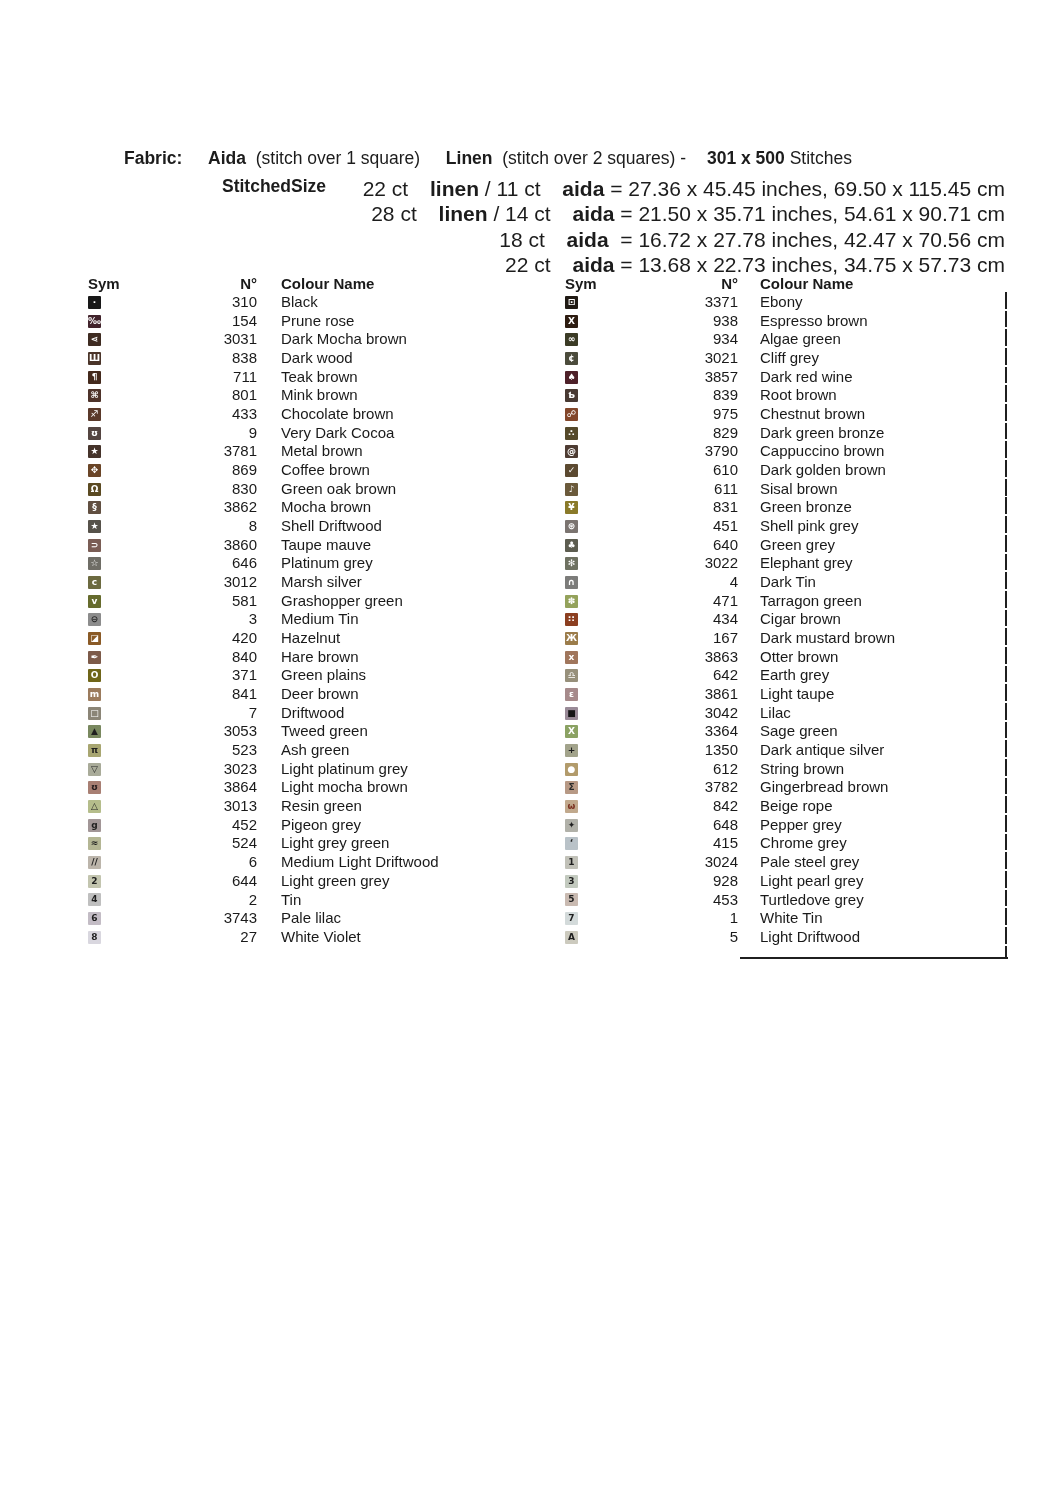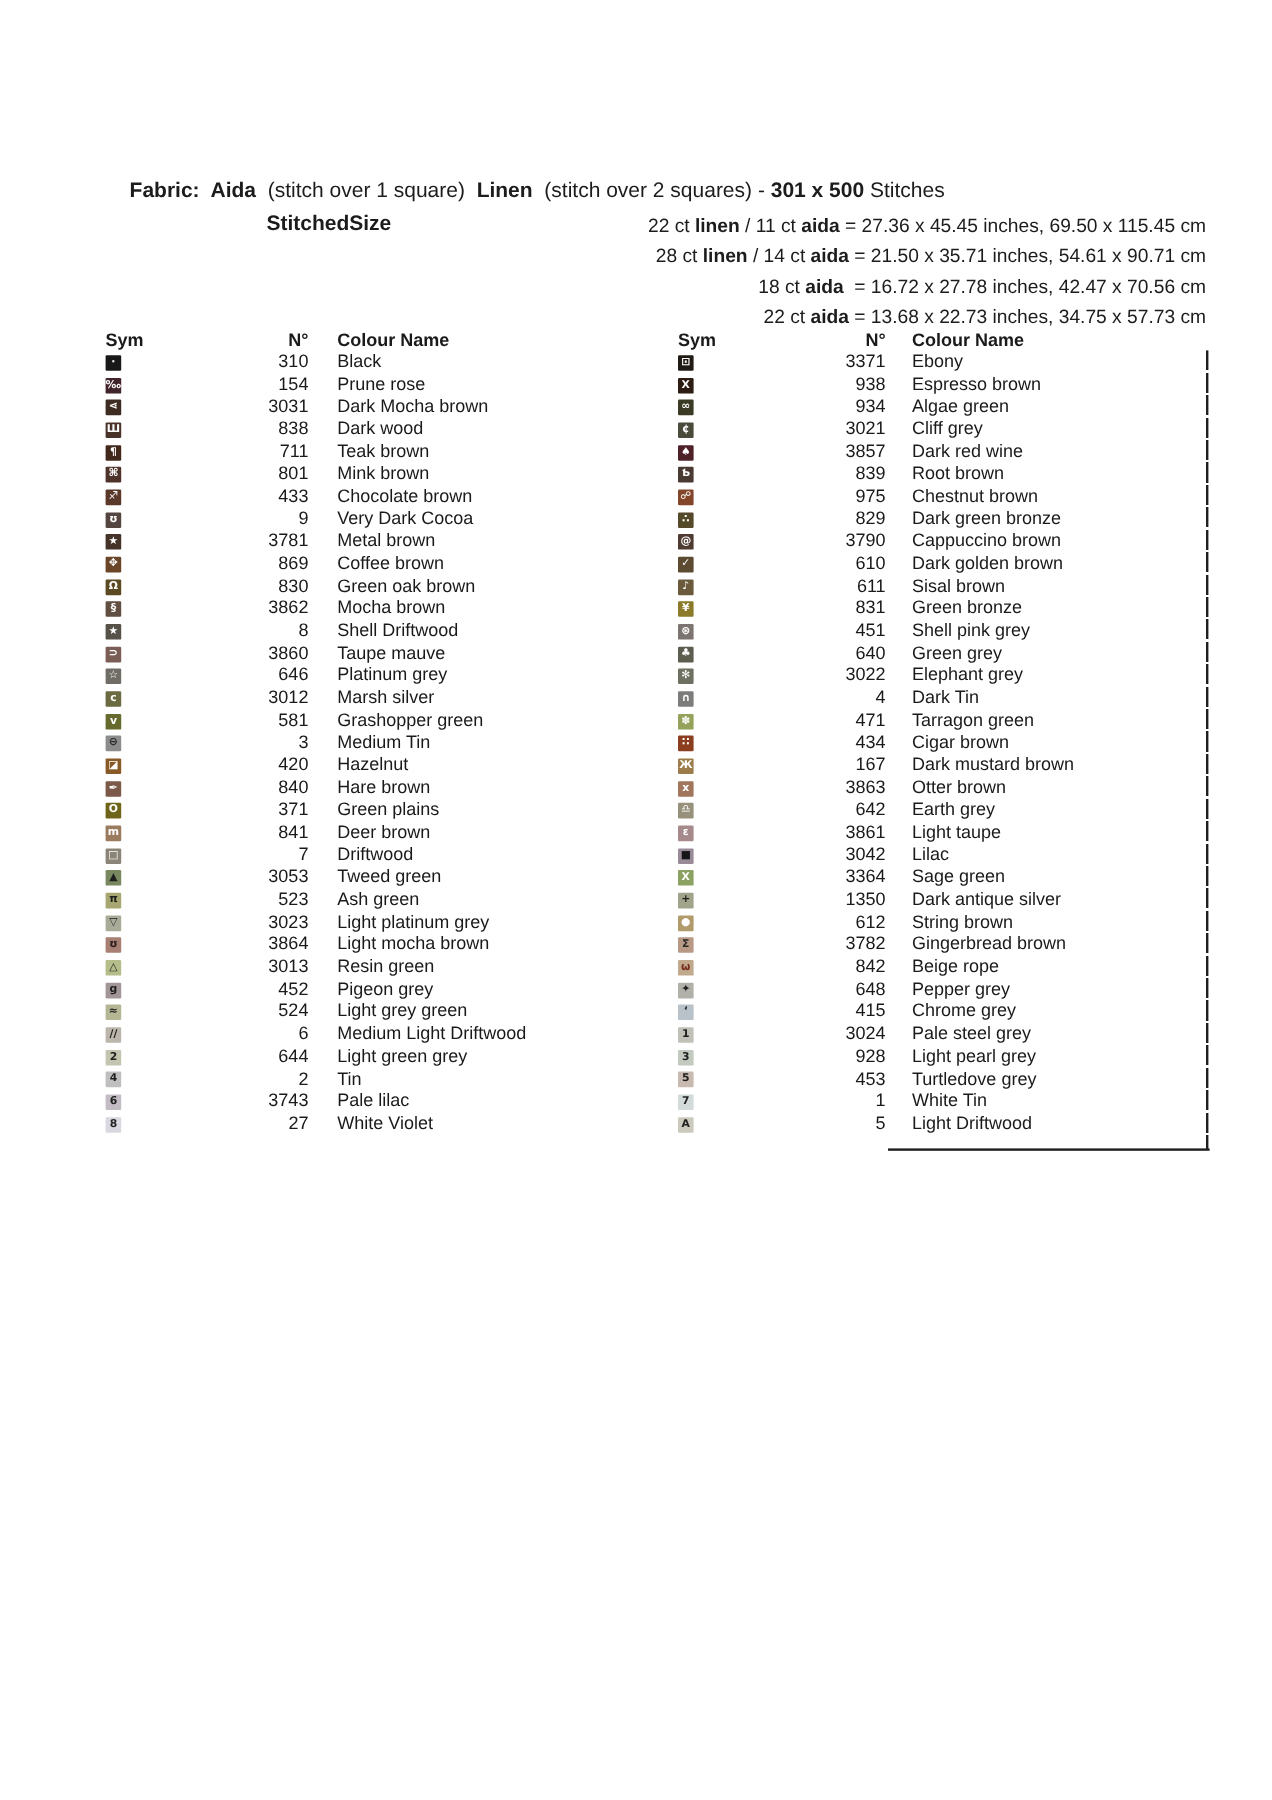--- a/index.html
+++ b/index.html
@@ -7,22 +7,22 @@
         font-family:"Liberation Sans",sans-serif;color:#1a1a1a;}
   .title{position:absolute;top:96px;left:0;width:1040px;text-align:center;
          font-family:"DejaVu Serif",serif;font-style:italic;font-weight:bold;
          font-size:37px;letter-spacing:-1px;white-space:pre;}
   .title .t-prefix{color:#141414;}
   .title .t-name{color:#8e1822;}
   .hline{position:absolute;white-space:pre-wrap;font-size:17.5px;color:#1c1c1c;}
   #fabric-line{top:148px;left:108px;}
   #stitched-label{top:176px;left:222px;font-weight:bold;}
   #size-lines{position:absolute;top:176px;right:55px;text-align:right;
-              font-size:16px;line-height:25.4px;white-space:pre-wrap;color:#1c1c1c;}
-  .seg-b{font-weight:bold;}
+              font-size:21px;line-height:25.4px;white-space:pre-wrap;color:#1c1c1c;}
+  .seg-b{font-weight:bold;margin-left:16px;}
   .keytable{position:absolute;top:275px;}
   #table-left{left:85px;width:432px;}
   #table-right{left:562px;width:446px;}
   .krow{display:grid;height:18.68px;align-items:center;font-size:15px;line-height:18.68px;}
   #table-left .krow{grid-template-columns:48px 124px auto;}
   #table-right .krow{grid-template-columns:48px 128px auto;}
   .krow.head{height:17px;font-weight:bold;margin-bottom:1px;}
   .krow.head .hd{}
   .c-sym{padding-left:3px;}
   .c-num{text-align:right;}

